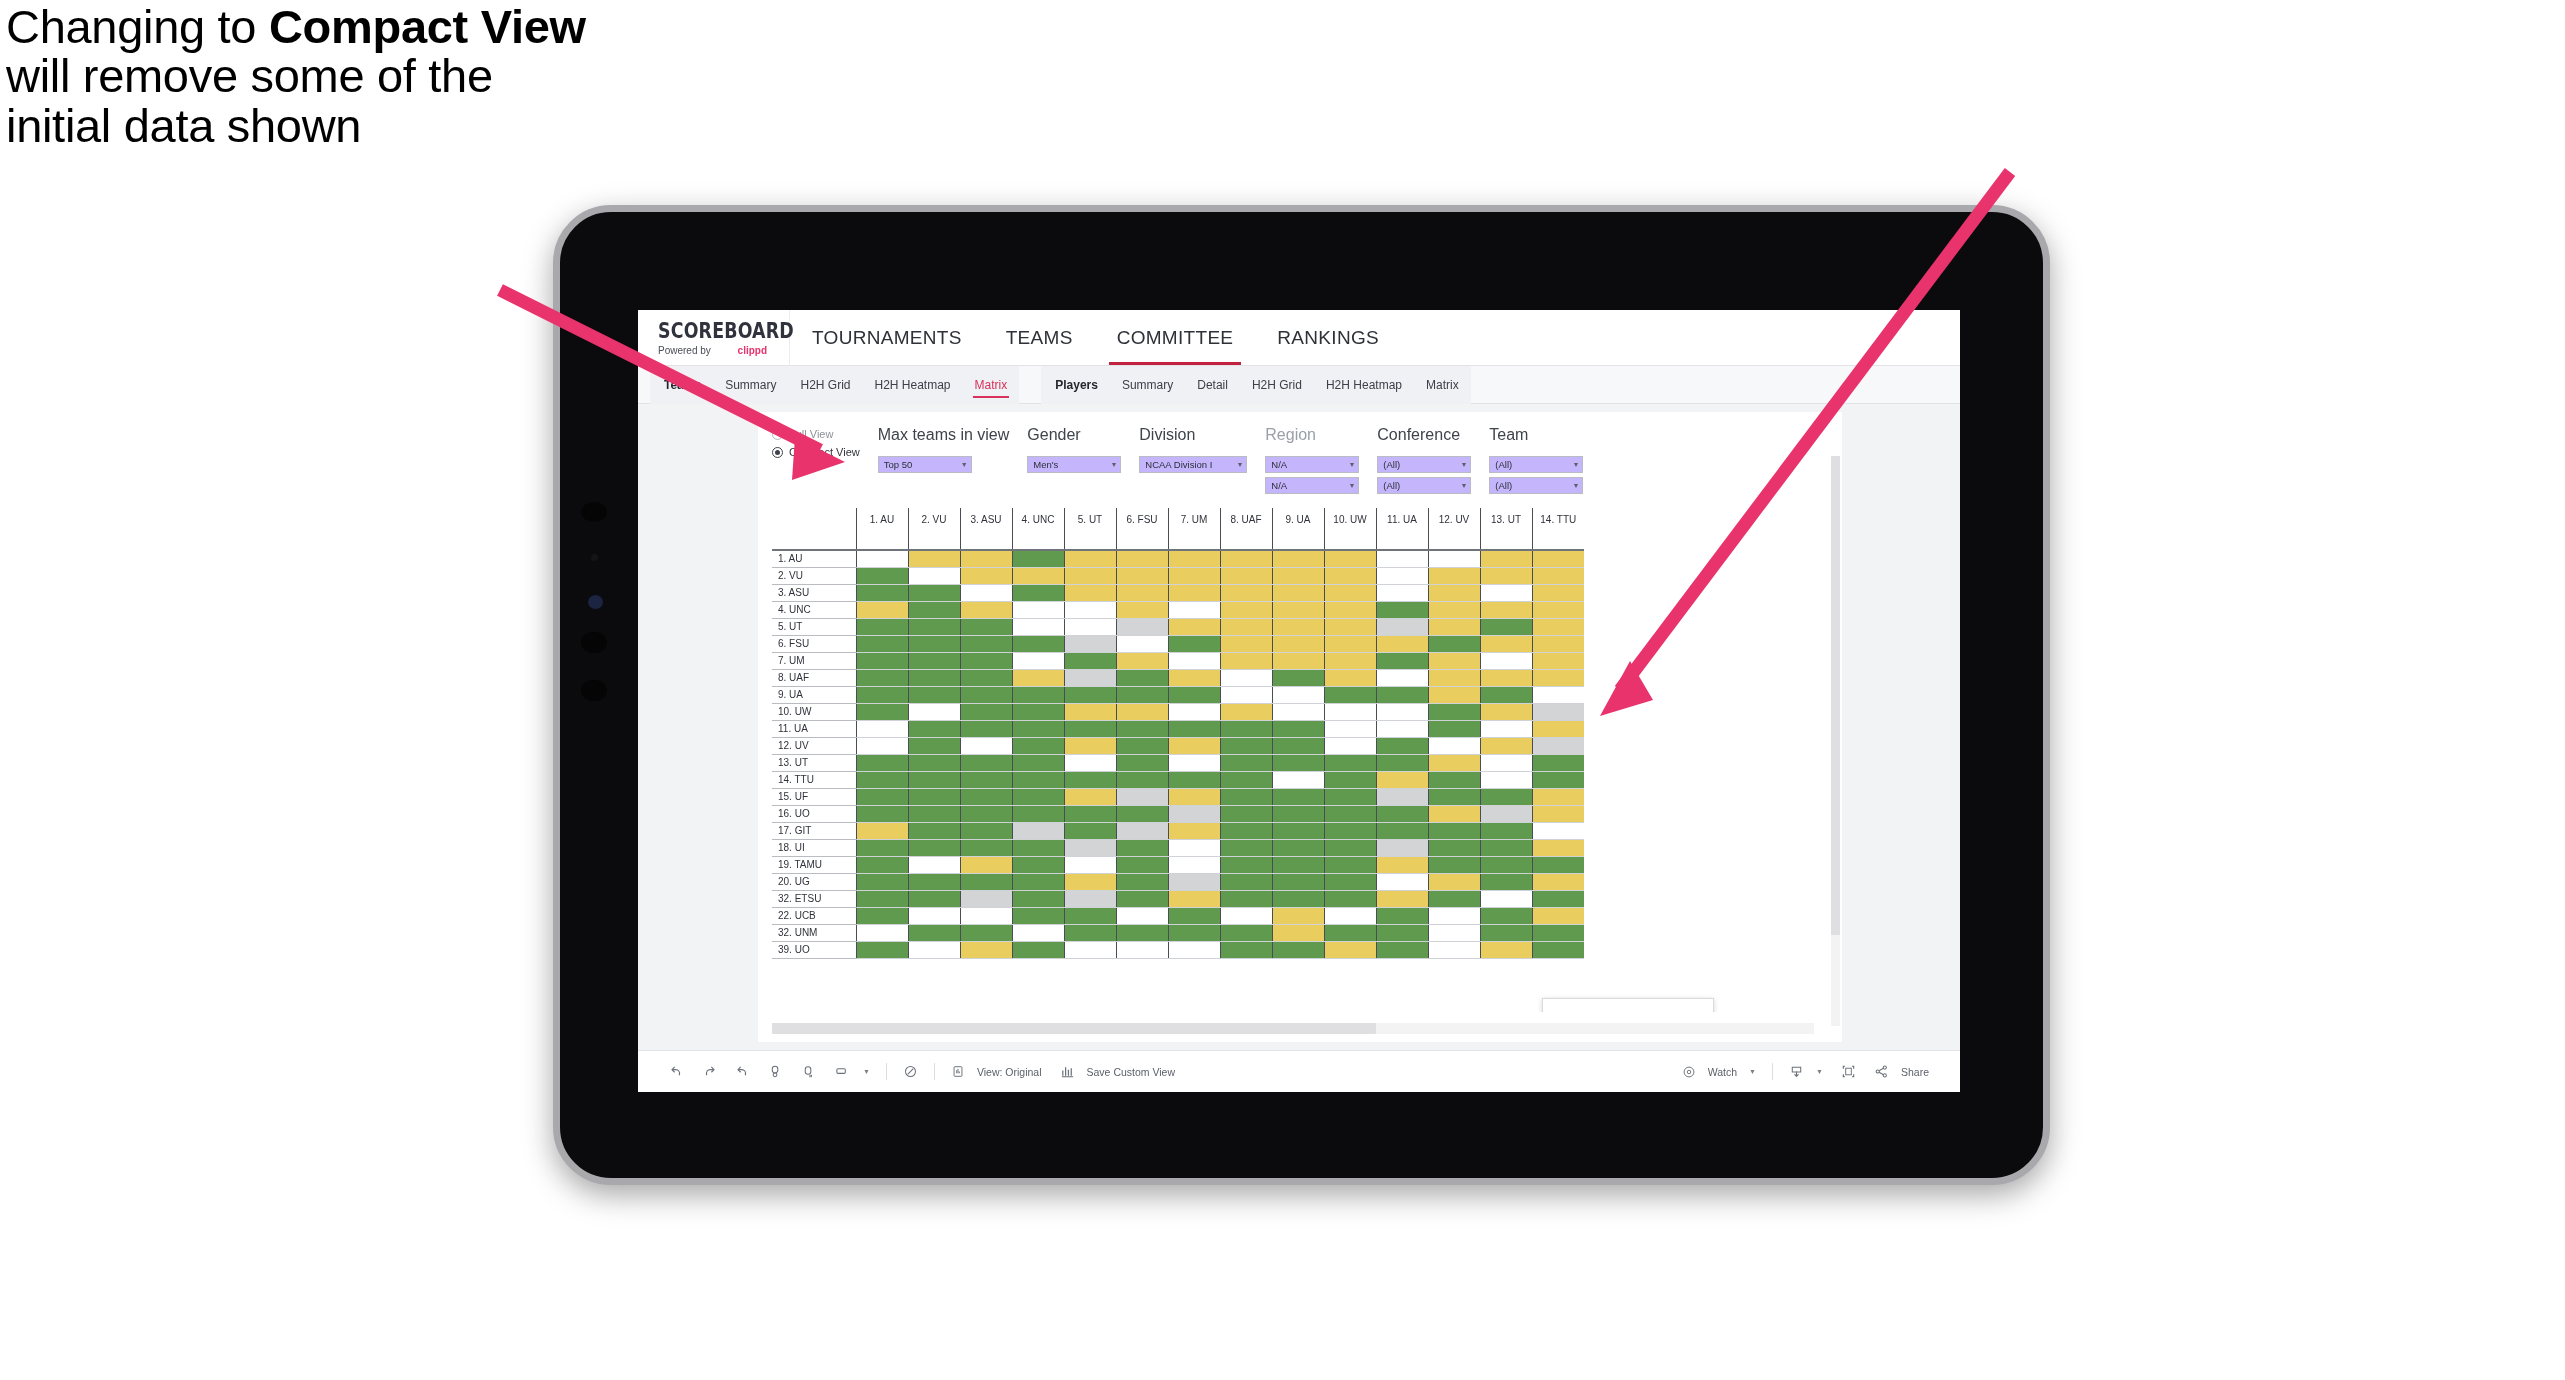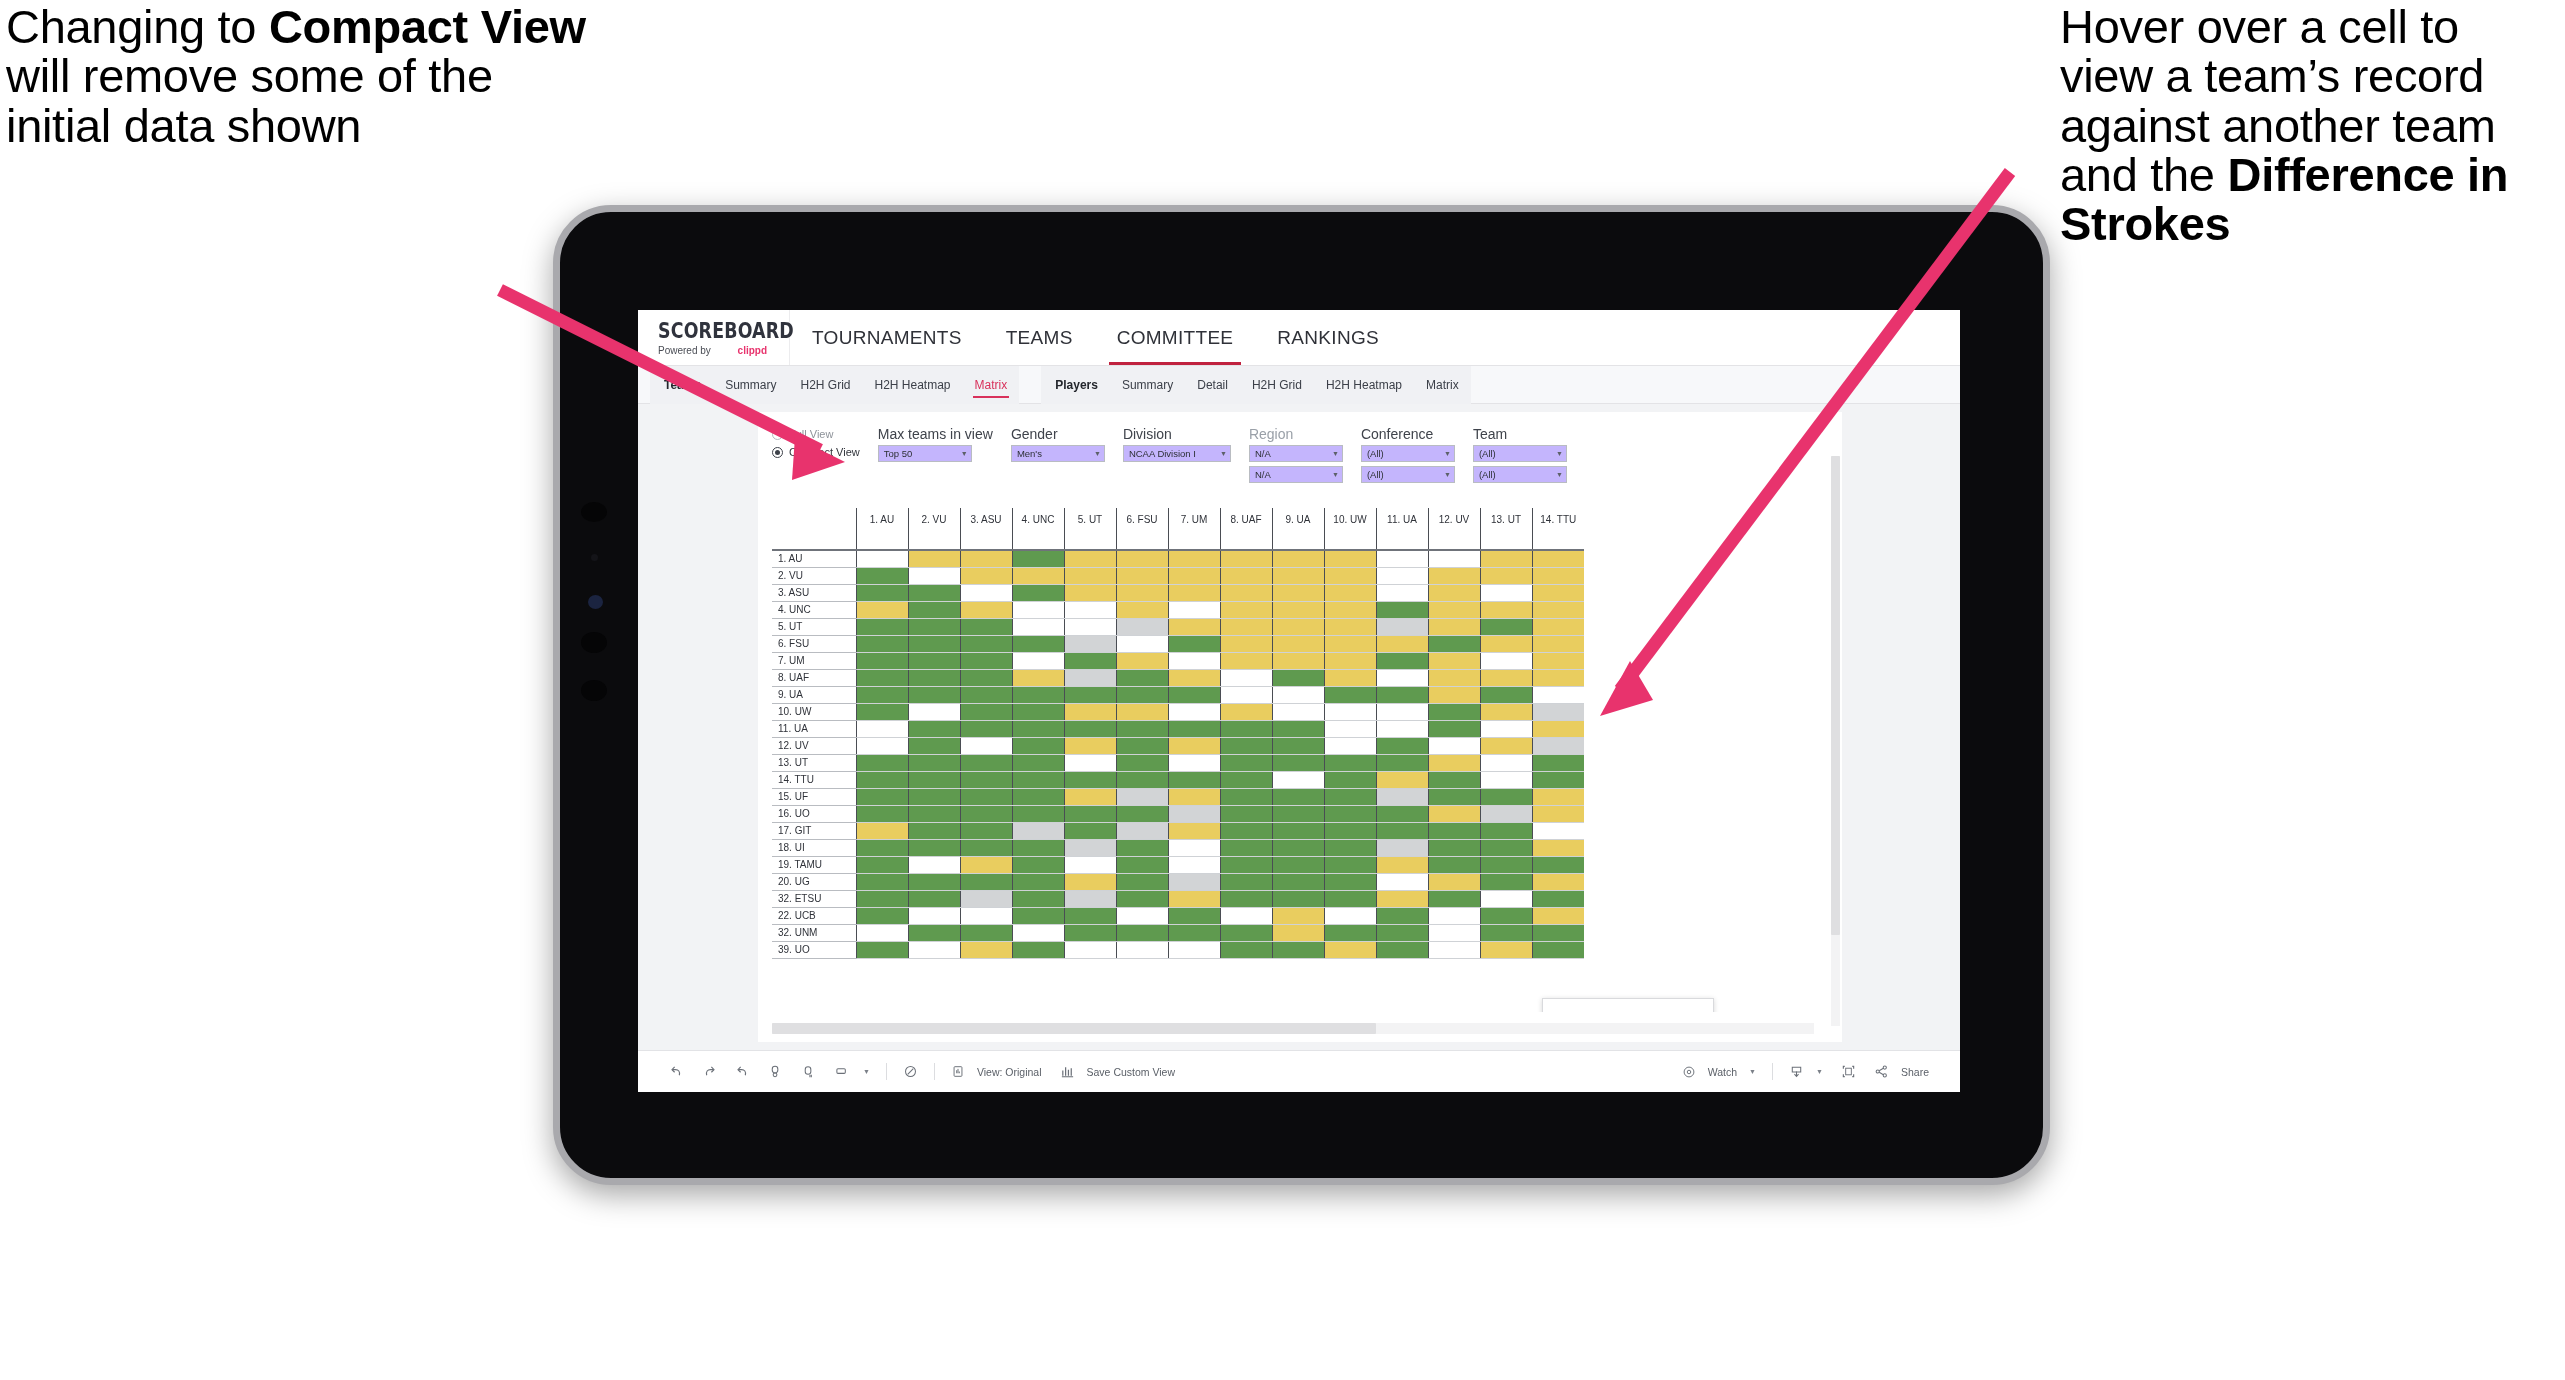--- a/index.html
+++ b/index.html
@@ -71,21 +71,21 @@
   .tab.active { color:#d8315b; }
   .tab.active::after { content:""; position:absolute; left:10px; right:10px; bottom:6px; height:2px; background:#d8315b; }
 
   
   #appbody { position:absolute; left:0; top:94px; right:0; bottom:42px; background:#f2f3f5; }
   #sheet { position:absolute; left:120px; top:8px; right:118px; bottom:8px; background:#fff; }
 
   
   #filters { display:flex; align-items:flex-start; padding: 14px 0 6px 14px; gap: 18px; }
   .fgroup { display:flex; flex-direction:column; }
-  .flabel { font-size: 14px; color:#3f434b; margin-bottom: 3px; }
+  .flabel { font-size: 16px; color:#3f434b; margin-bottom: 12px; }
   .flabel.muted { color:#9aa0a8; }
   .fsel {
     width: 94px; height: 17px; border:1px solid #b9bcc2; background:#c4b5fd;
     display:flex; align-items:center; justify-content:space-between;
     font-size: 9.5px; color:#2d3036; padding: 0 3px 0 5px; margin-bottom: 4px; cursor:pointer;
   }
   .fsel .caret { font-size: 7px; color:#5c6068; }
   .fsel.wide { width: 108px; }
   .radios { display:flex; flex-direction:column; gap:6px; padding-top:2px; }
   .radio { display:flex; align-items:center; gap:6px; font-size:11px; color:#32353c; cursor:pointer; }
@@ -139,23 +139,20 @@
 </style>
 </head>
 <body>
 
 <div id="stage">
 
   <div class="annot" id="annot-left">
     <span>Changing to </span><b>Compact View</b><span> will remove some of the initial data shown</span>
   </div>
 
-  <div class="annot" id="annot-right">
-    <span>Hover over a cell to view a team’s record against another team and the </span><b>Difference in Strokes</b>
-  </div>
 
   <div id="tablet">
     <div id="bezel-dots">
       <span class="dot d1"></span>
       <span class="dot d2"></span>
       <span class="dot d3"></span>
       <span class="dot d4"></span>
       <span class="dot d5"></span>
     </div>
 

